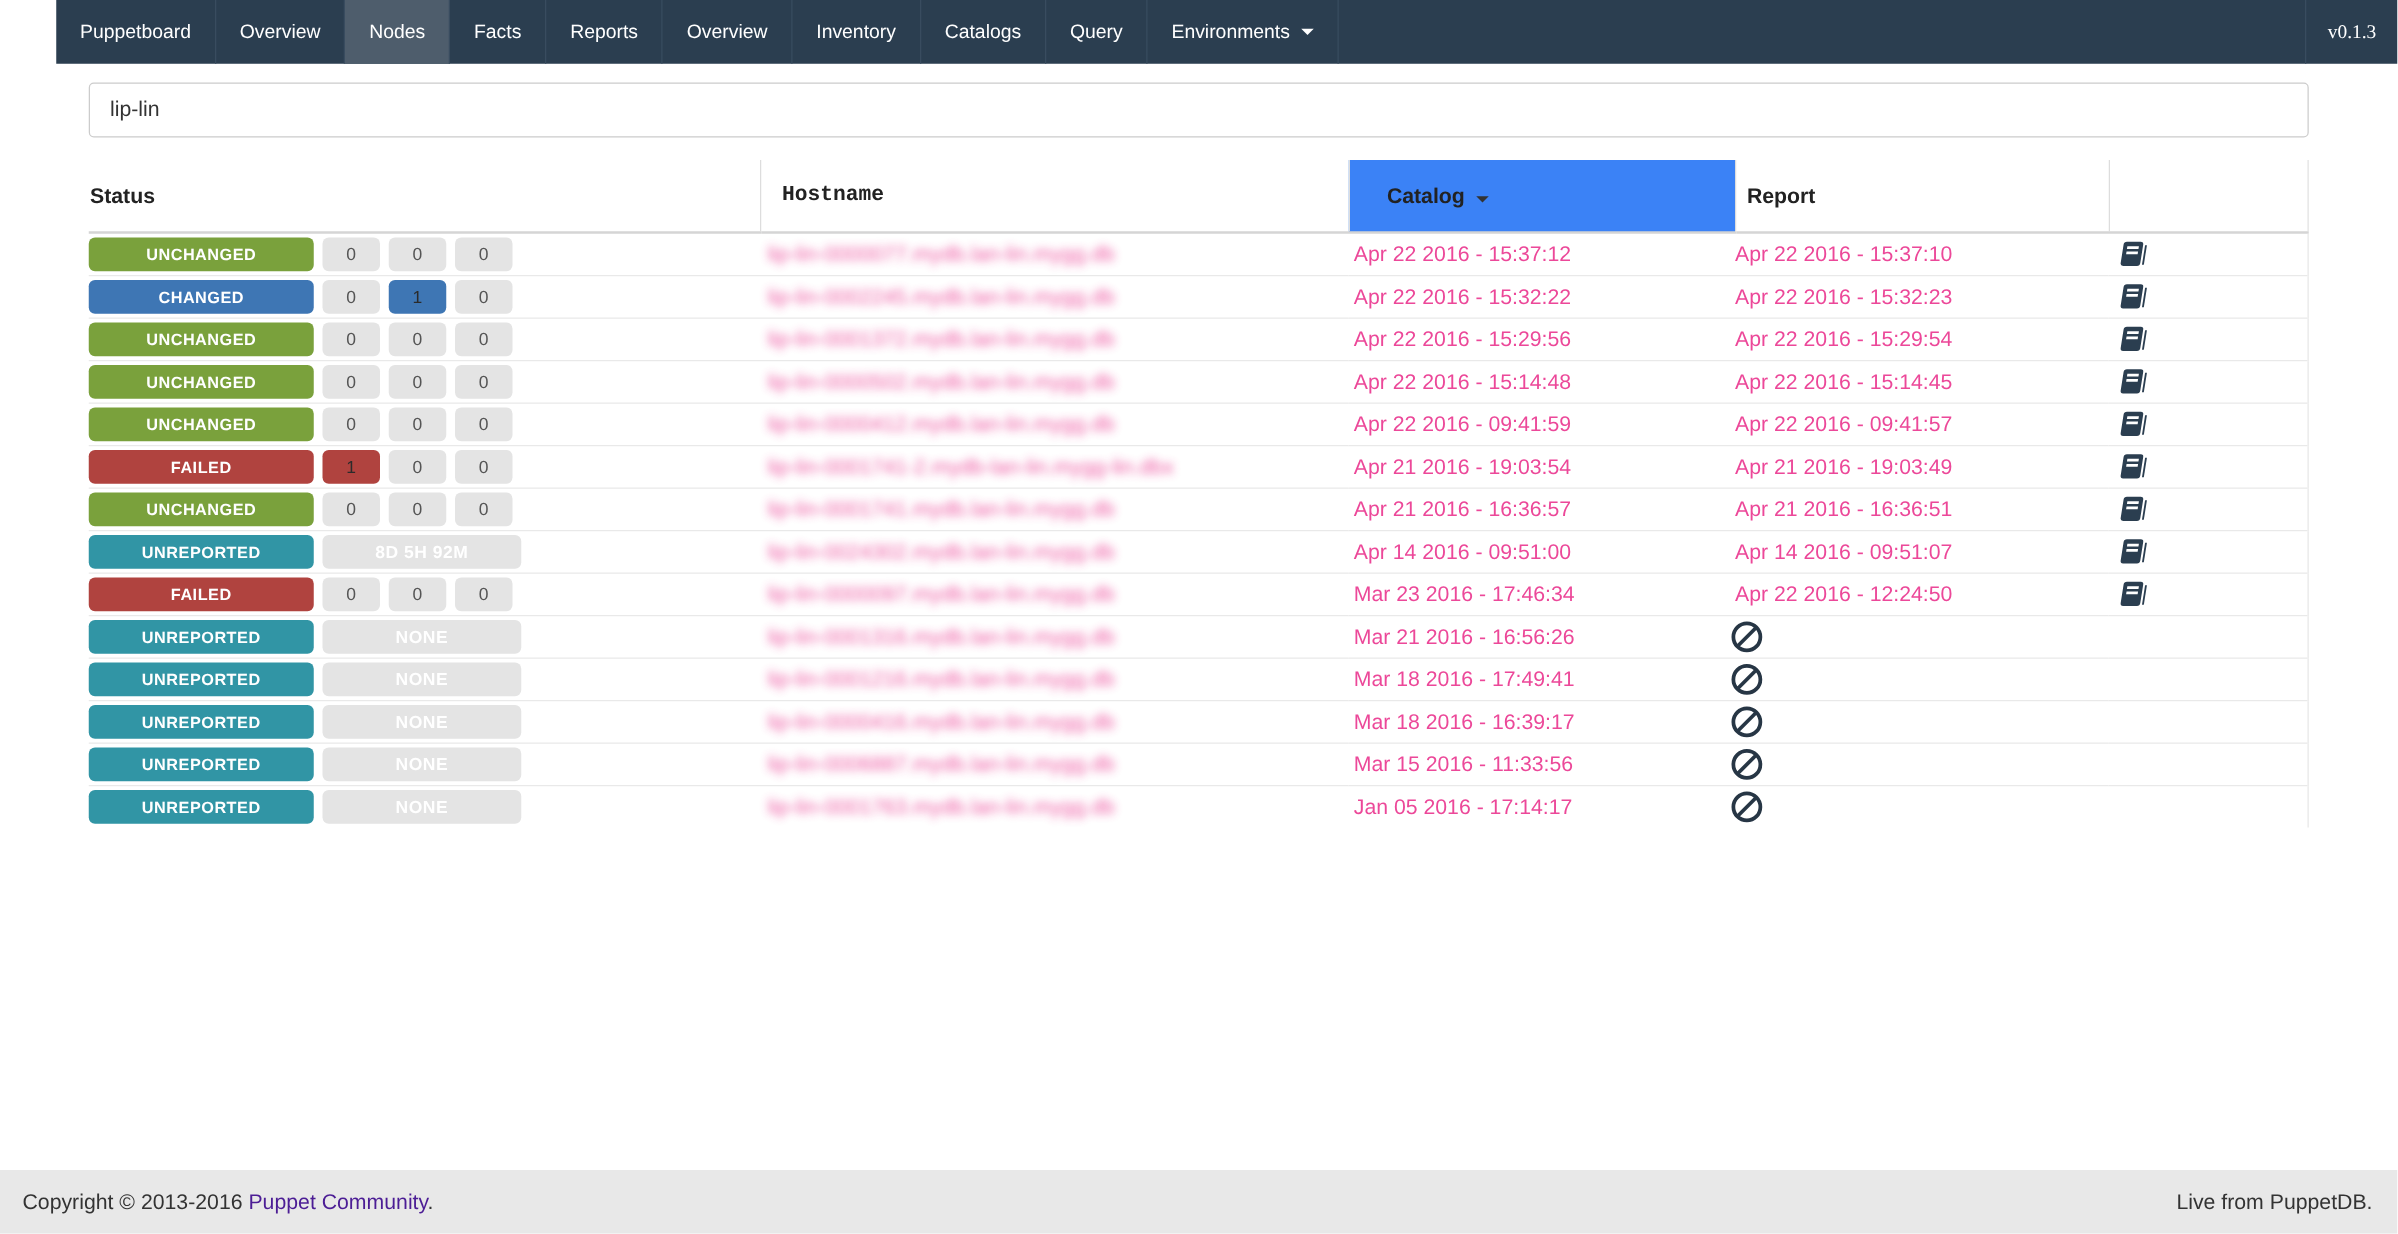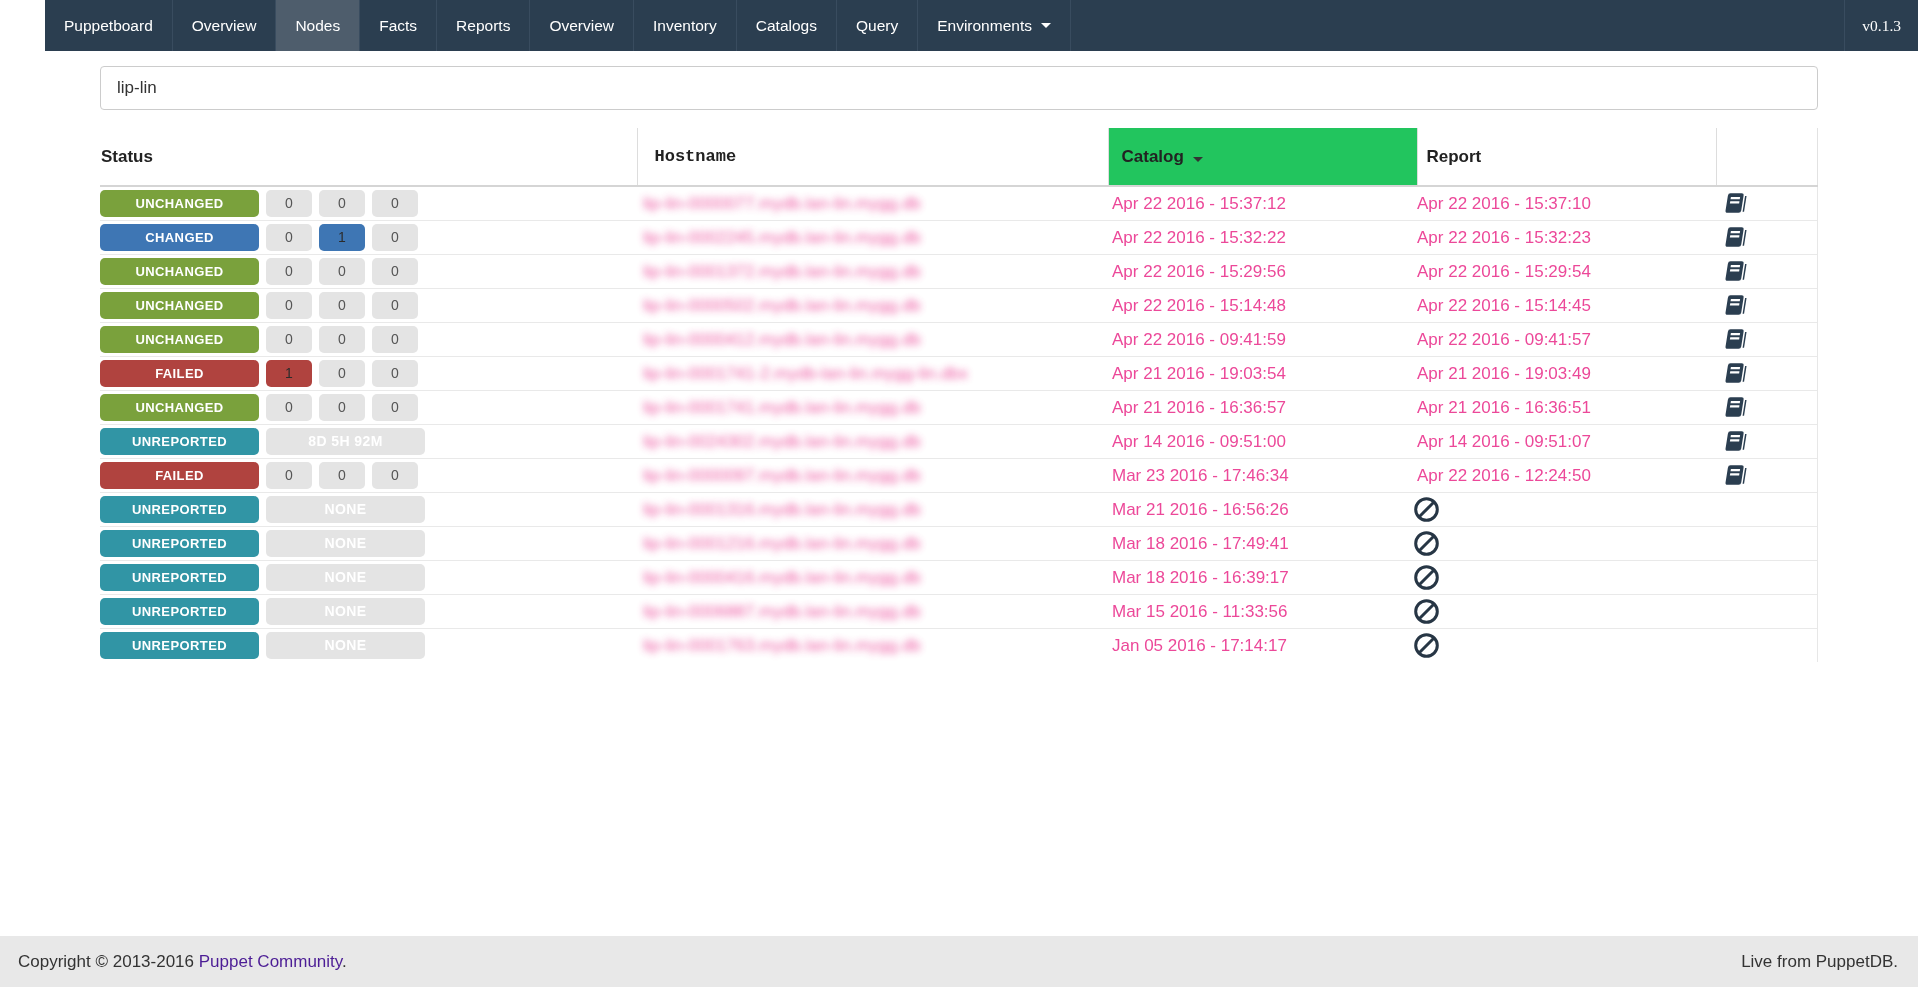--- a/index.html
+++ b/index.html
@@ -47,21 +47,21 @@
   .nav-spacer { flex: 1; }
   .nav-version {
     display: flex; align-items: center;
     border-left: 1px solid #394c5f;
     padding: 0 17px;
     font-size: 15.5px;
     font-family: Liberation Serif, serif;
   }
 
   
-  .content { margin: 0 100px; }
+  .content { margin: 0 71px; }
   .search-wrap { margin-top: 15px; }
   .search-input {
     width: 100%;
     height: 44px;
     border: 1px solid #cccccc;
     border-radius: 4px;
     padding: 0 16px;
     font-size: 17px;
     font-family: "Liberation Sans", sans-serif;
     color: #333;
@@ -82,24 +82,24 @@
     font-size: 17px;
     font-weight: bold;
     color: #222;
     border-bottom: 2px solid #d5d5d5;
     padding: 0;
     cursor: pointer;
   }
   th.th-status   { padding-left: 1px; }
   th.th-hostname { border-left: 1px solid #ddd; padding-left: 17px; font-family: Liberation Mono, monospace; }
   th.th-catalog  {
-    background: #22c55e;
+    background: #3b82f6;
     border-left: 1px solid #ddd;
     border-right: 1px solid #ddd;
-    padding-left: 13px;
+    padding-left: 30px;
   }
   th.th-report { padding-left: 9px; }
   th.th-icon   { border-left: 1px solid #ddd; border-right: 1px solid #e2e2e2; }
   .sort-caret {
     display: inline-block;
     width: 0; height: 0;
     border-left: 5px solid transparent;
     border-right: 5px solid transparent;
     border-top: 5px solid #333;
     margin-left: 9px;
@@ -111,21 +111,21 @@
     padding: 0;
     border-top: 1px solid #e9e9e9;
     font-size: 17px;
   }
   .nodes-table tbody tr:first-child td { border-top: none; }
   td.td-icon { border-right: 1px solid #e7e7e7; }
 
   .status-cell { display: flex; align-items: center; height: 33px; }
   .status-badge {
     display: inline-block;
-    width: 159px;
+    width: 180px;
     height: 27px;
     line-height: 27px;
     border-radius: 5px;
     text-align: center;
     color: #ffffff;
     font-size: 13px;
     font-weight: bold;
     letter-spacing: 0.4px;
     flex: none;
   }

